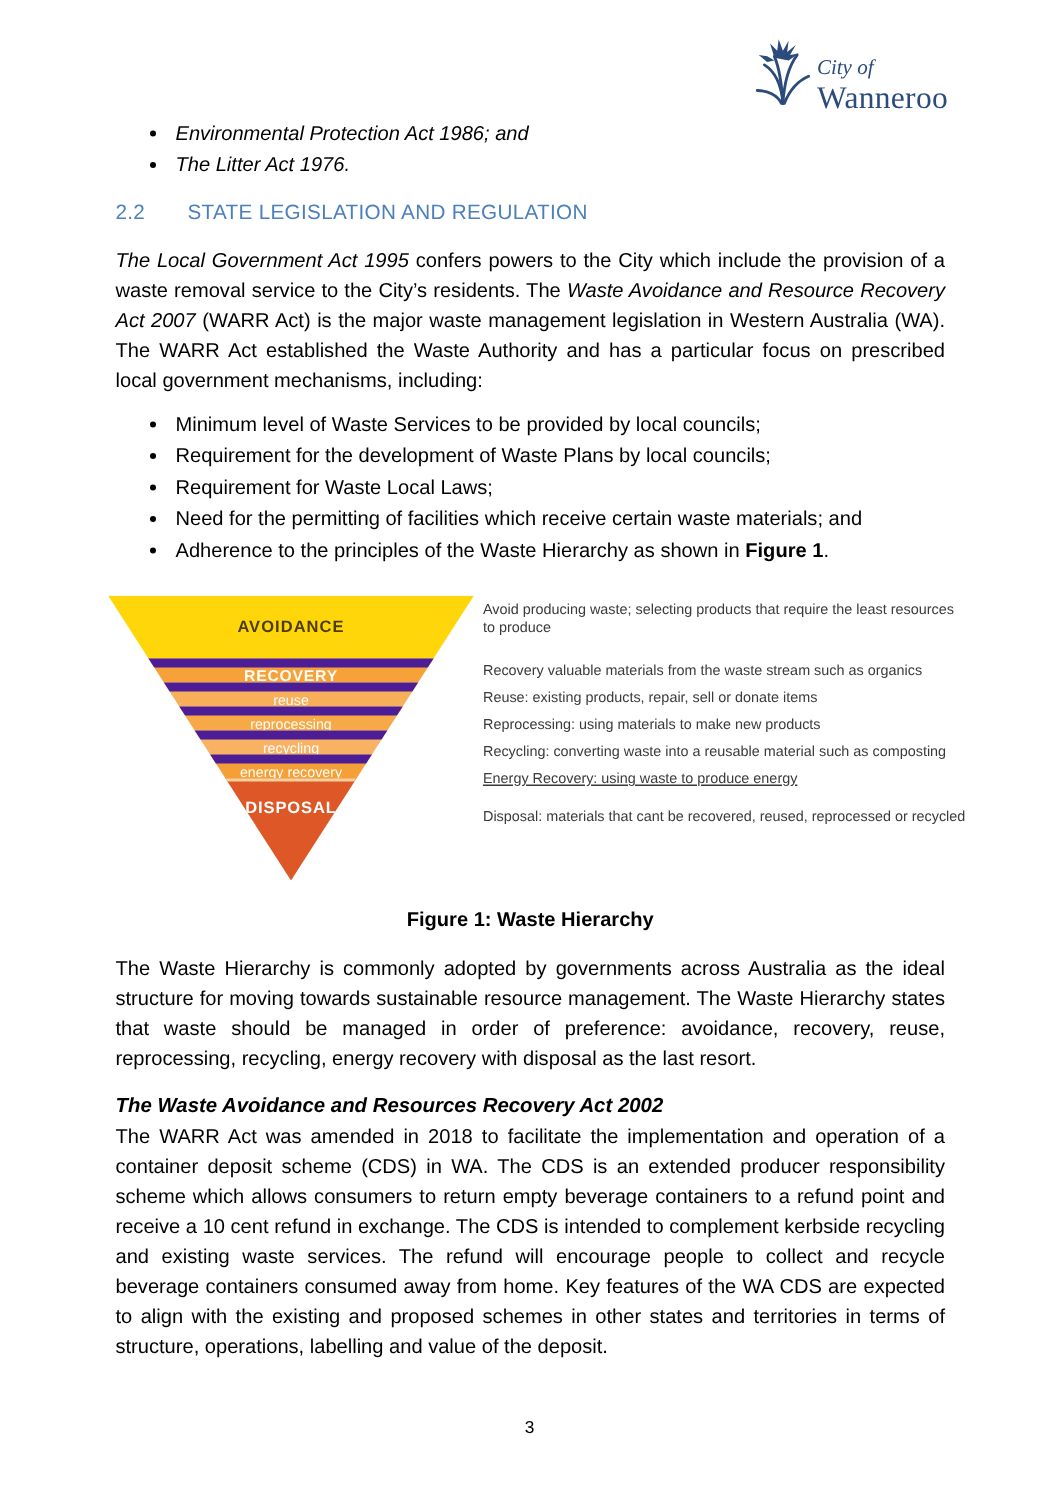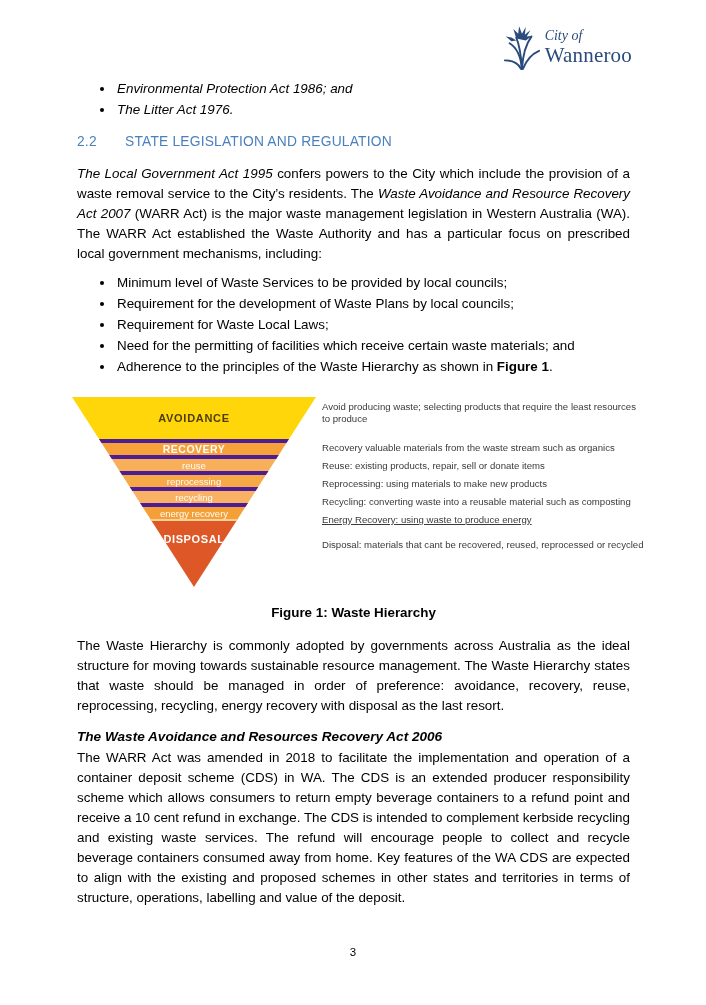--- a/index.html
+++ b/index.html
@@ -13,21 +13,21 @@
   }
   .page { position: relative; width: 706px; height: 1005px; }
   .content {
     position: absolute; left: 77px; top: 0; width: 553px; height: 1005px;
     padding-top: 78px;
   }
 
   
   .logo {
     position: absolute; top: 25px; right: 74px;
-    display: flex; align-items: flex-start; gap: 5px;
+    display: flex; align-items: flex-end; gap: 5px;
     color: #2A4B7C;
   }
   .logo-icon { width: 38px; height: 46px; }
   .logo-text { font-family: "Liberation Serif", serif; line-height: 1; padding-top: 4px; }
   .logo-line1 { font-style: italic; font-size: 14px; margin-bottom: 2px; }
   .logo-line2 { font-size: 21px; letter-spacing: 0.2px; }
 
   
   .body-text { font-size: 13.4px; line-height: 20px; text-align: justify; }
   ul.doc-list { list-style: disc outside; padding-left: 38px; }
@@ -55,21 +55,21 @@
     clip-path: polygon(0 0, 100% 0, 50% 100%);
     display: flex; flex-direction: column;
     text-align: center;
   }
   .lvl-avoidance {
     height: 42px; line-height: 42px; background: #FFD60A;
     color: #4D3D05; font-weight: bold; font-size: 11px; letter-spacing: 0.7px;
   }
   .lvl-orange {
     height: 16px; line-height: 13px; color: rgba(255,255,255,0.97);
-    font-size: 9.5px; border-top: 4px solid #4c1d95;
+    font-size: 9.5px; border-top: 6px solid #4c1d95;
   }
   .lvl-recovery { background: #F6A139; font-weight: bold; font-size: 10.5px; letter-spacing: 0.5px; }
   .lvl-reuse { background: #F8AF5A; }
   .lvl-reprocessing { background: #F7A847; }
   .lvl-recycling { background: #F9B263; }
   .lvl-energy { background: #F5A036; }
   .lvl-disposal {
     flex: 1; background: #DD5727; border-top: 2px solid #FBD197;
     color: #fff; font-weight: bold; font-size: 11px; letter-spacing: 0.6px;
     padding-top: 12px;
@@ -170,21 +170,21 @@
         <div class="annotation a5">Recycling: converting waste into a reusable material such as composting</div>
         <div class="annotation a6">Energy Recovery: using waste to produce energy</div>
         <div class="annotation a7">Disposal: materials that cant be recovered, reused, reprocessed or recycled</div>
       </div>
     </div>
 
     <div class="figure-caption">Figure 1: Waste Hierarchy</div>
 
     <p class="body-text para2">The Waste Hierarchy is commonly adopted by governments across Australia as the ideal structure for moving towards sustainable resource management. The Waste Hierarchy states that waste should be managed in order of preference: avoidance, recovery, reuse, reprocessing, recycling, energy recovery with disposal as the last resort.</p>
 
-    <div class="subheading">The Waste Avoidance and Resources Recovery Act 2006</div>
+    <div class="subheading">The Waste Avoidance and Resources Recovery Act 2002</div>
 
     <p class="body-text para3">The WARR Act was amended in 2018 to facilitate the implementation and operation of a container deposit scheme (CDS) in WA. The CDS is an extended producer responsibility scheme which allows consumers to return empty beverage containers to a refund point and receive a 10 cent refund in exchange. The CDS is intended to complement kerbside recycling and existing waste services. The refund will encourage people to collect and recycle beverage containers consumed away from home. Key features of the WA CDS are expected to align with the existing and proposed schemes in other states and territories in terms of structure, operations, labelling and value of the deposit.</p>
 
   </div>
 
   <div class="page-number">3</div>
 
 </div>
 
 </body></html>

